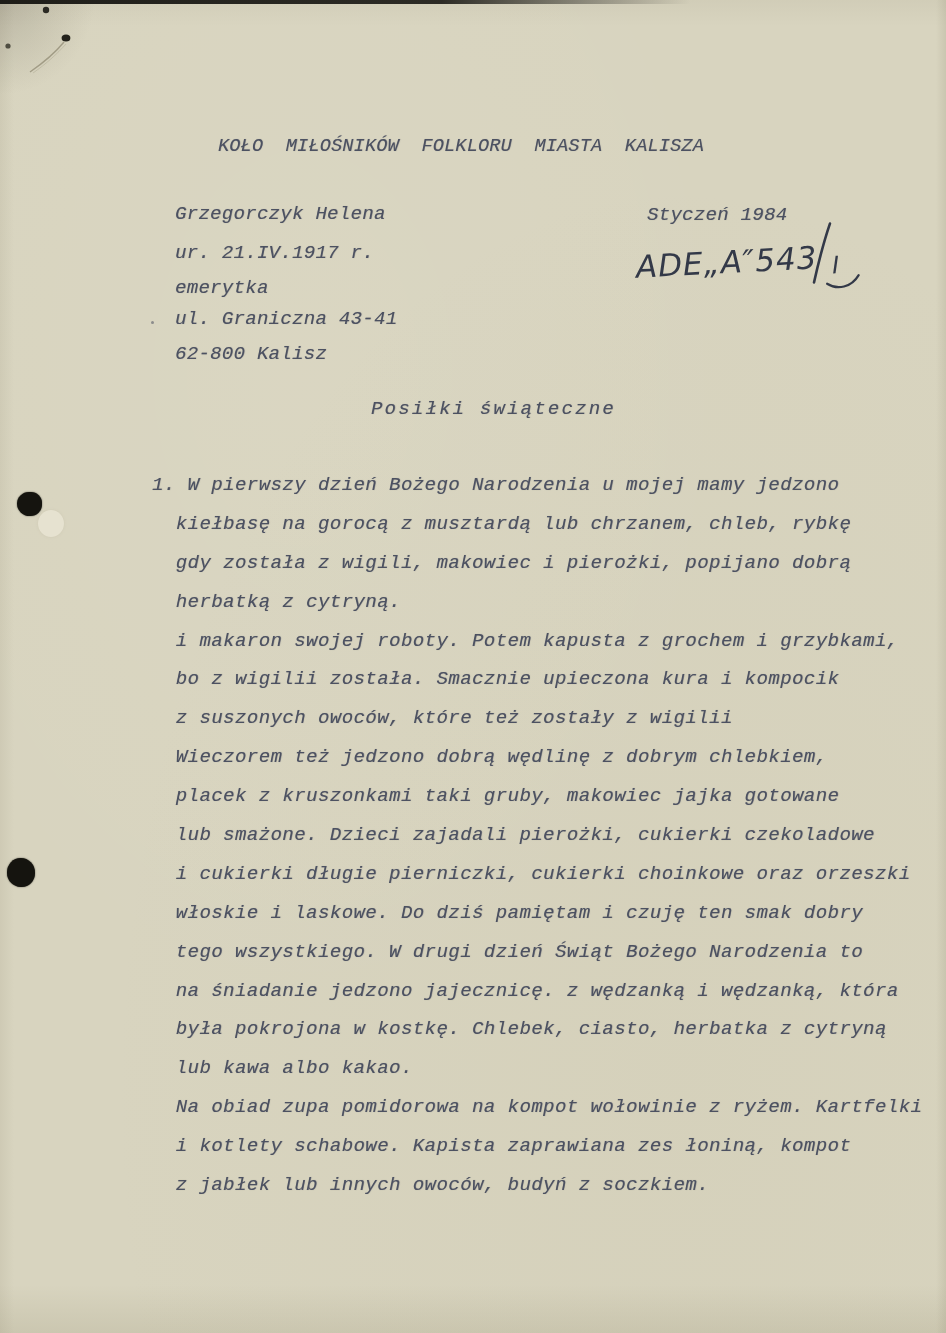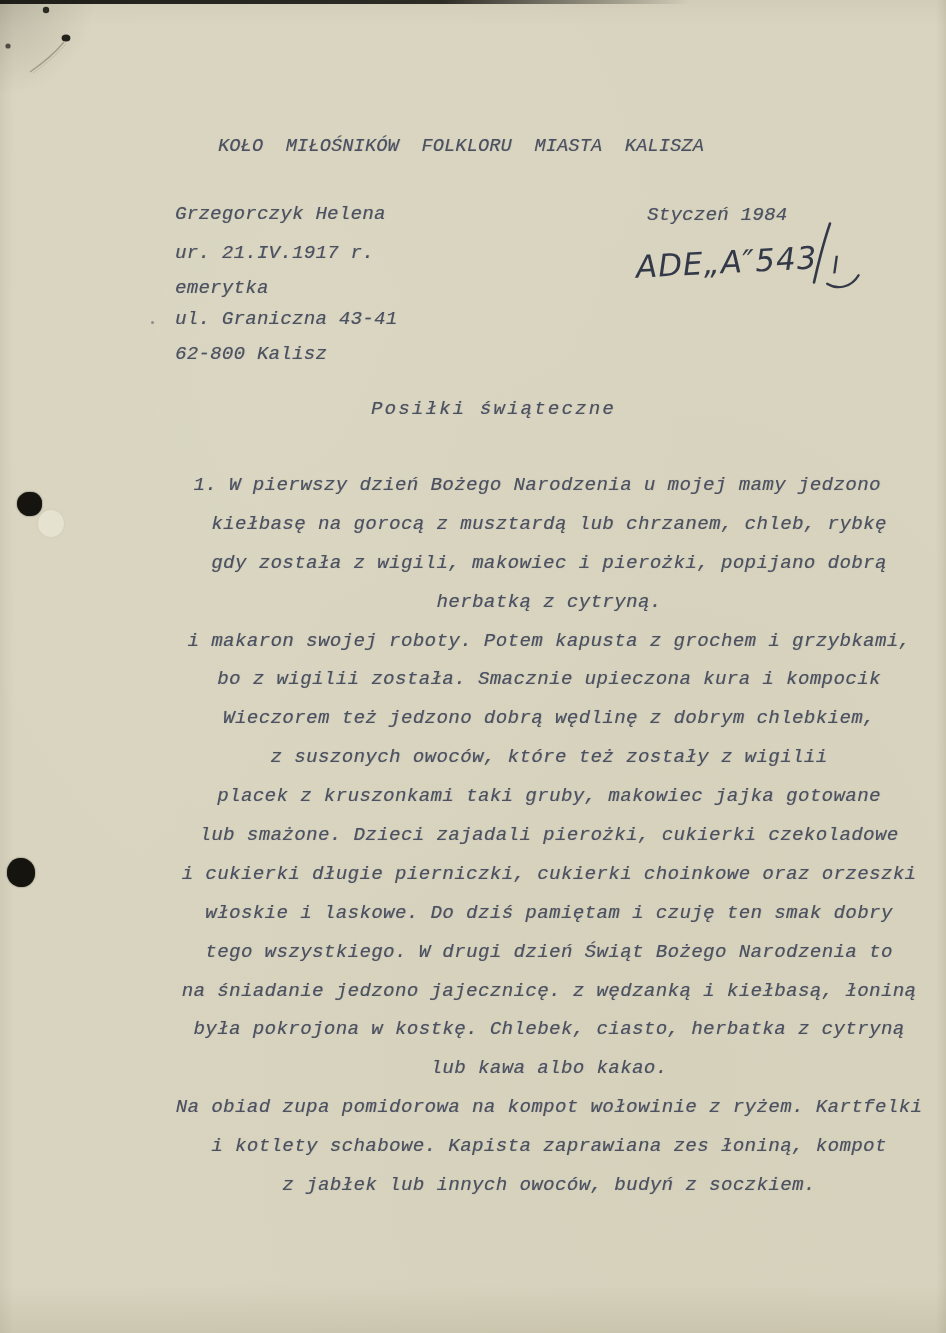--- a/index.html
+++ b/index.html
@@ -18,21 +18,21 @@
       linear-gradient(to top, rgba(128,122,90,.15), transparent 48px),
       linear-gradient(to bottom, rgba(118,112,88,.07), transparent 26px),
       radial-gradient(ellipse at 32% 28%, rgba(255,255,244,.05), transparent 52%),
       radial-gradient(ellipse at 72% 82%, rgba(178,170,138,.07), transparent 60%);
   }
   .typed{white-space:pre;text-shadow:0.4px 0.4px 0.7px rgba(70,74,92,.5);font-style:italic;}
   .title{position:absolute;left:218px;top:136px;font-size:18.5px;letter-spacing:0.2px;}
   .auth{position:absolute;left:175px;font-size:19px;letter-spacing:0.3px;}
   .date{position:absolute;left:637px;top:204px;font-size:19px;letter-spacing:0.3px;margin-left:10px;}
   .subtitle{position:absolute;left:371px;top:398px;font-size:19px;letter-spacing:2.2px;}
-  .body-block{position:absolute;left:152px;top:466px;font-size:19px;letter-spacing:0.45px;text-align:center;}
+  .body-block{position:absolute;left:152px;top:466px;font-size:19px;letter-spacing:0.45px;}
   .bl{height:38.9px;line-height:38.9px;white-space:pre;}
   .struck{
     text-decoration:line-through;
     text-decoration-thickness:2.2px;
     text-shadow:0.8px 0 0.4px rgba(66,70,88,.85), 0.4px 0.4px 0.7px rgba(70,74,92,.5);
   }
   .overstrike{text-shadow:0.9px 0 0.5px rgba(66,70,88,.8), 0.4px 0.4px 0.7px rgba(70,74,92,.5);}
   .top-edge{
     position:absolute;left:0;top:0;width:712px;height:4px;
     background:linear-gradient(to right, rgba(22,21,17,.95) 0%, rgba(22,21,17,.88) 62%, rgba(22,21,17,0) 97%);
@@ -90,28 +90,28 @@
 
   <div class="subtitle typed">Posiłki świąteczne</div>
 
   <div class="body-block">
     <div class="bl typed">1. W pierwszy dzień Bożego Narodzenia u mojej mamy jedzono</div>
     <div class="bl typed">  kiełbasę na gorocą z musztardą lub chrzanem, chleb, rybkę</div>
     <div class="bl typed">  gdy została z wigili, makowiec i pierożki, popijano dobrą</div>
     <div class="bl typed">  herbatką z cytryną.</div>
     <div class="bl typed">  i makaron swojej roboty. Potem kapusta z grochem i grzybkami,</div>
     <div class="bl typed">  bo z wigilii została. Smacznie upieczona kura i kompocik</div>
+    <div class="bl typed">  z suszonych owoców, które też zostały z wigilii</div>
     <div class="bl typed">  Wieczorem też jedzono dobrą wędlinę z dobrym chlebkiem,</div>
-    <div class="bl typed">  z suszonych owoców, które też zostały z wigilii</div>
     <div class="bl typed">  placek z kruszonkami taki gruby, makowiec jajka gotowane</div>
     <div class="bl typed">  lub smażone. Dzieci zajadali pierożki, cukierki czekoladowe</div>
     <div class="bl typed">  i cukierki długie pierniczki, cukierki choinkowe oraz orzeszki</div>
     <div class="bl typed">  włoskie i laskowe. Do dziś pamiętam i czuję ten smak dobry</div>
     <div class="bl typed">  tego wszystkiego. W drugi dzień Świąt Bożego Narodzenia to</div>
-    <div class="bl typed">  na śniadanie jedzono jajecznicę. z wędzanką i kiełbasą, łoniną</div>
+    <div class="bl typed">  na śniadanie jedzono jajecznicę. z wędzanką i wędzanką, która</div>
     <div class="bl typed">  była pokrojona w kostkę. Chlebek, ciasto, herbatka z cytryną</div>
     <div class="bl typed">  lub kawa albo kakao.</div>
     <div class="bl typed">  Na obiad zupa pomidorowa na kompot wołowinie z ryżem. Kartfelki</div>
     <div class="bl typed">  i kotlety schabowe. Kapista zaprawiana zes łoniną, kompot</div>
     <div class="bl typed">  z jabłek lub innych owoców, budyń z soczkiem.</div>
   </div>
 
 </div>
 
 </body></html>

